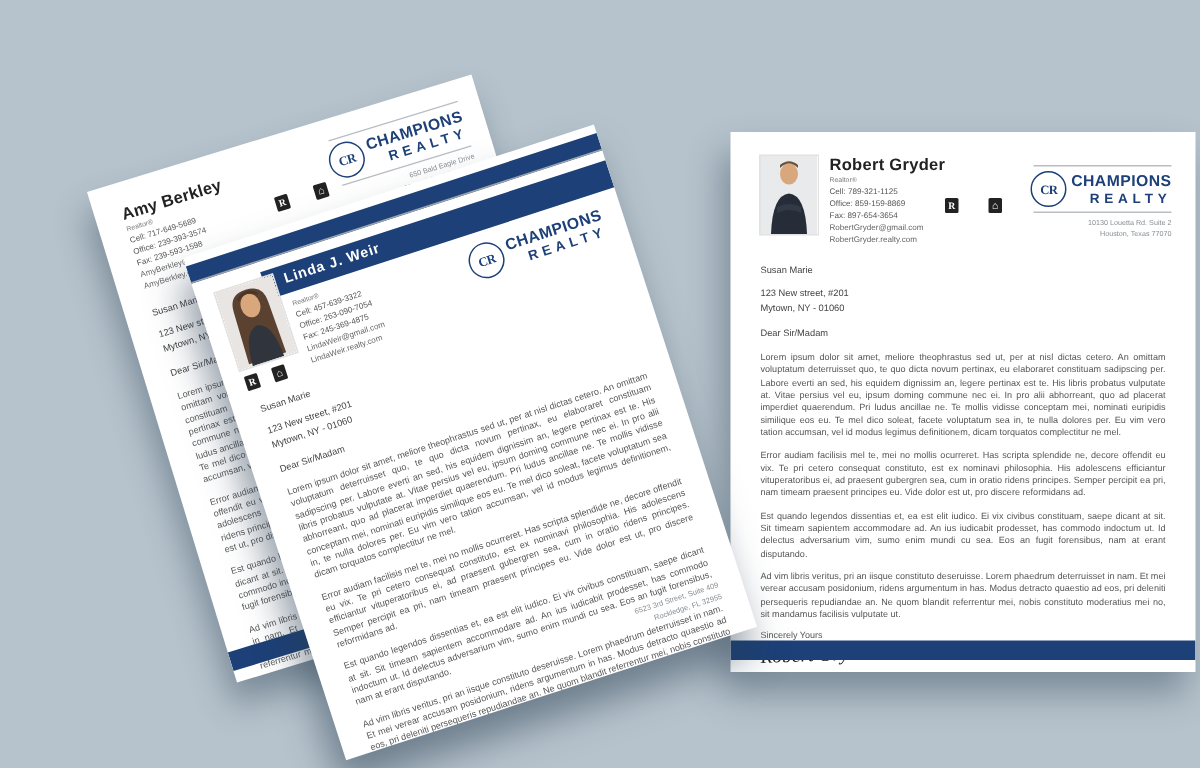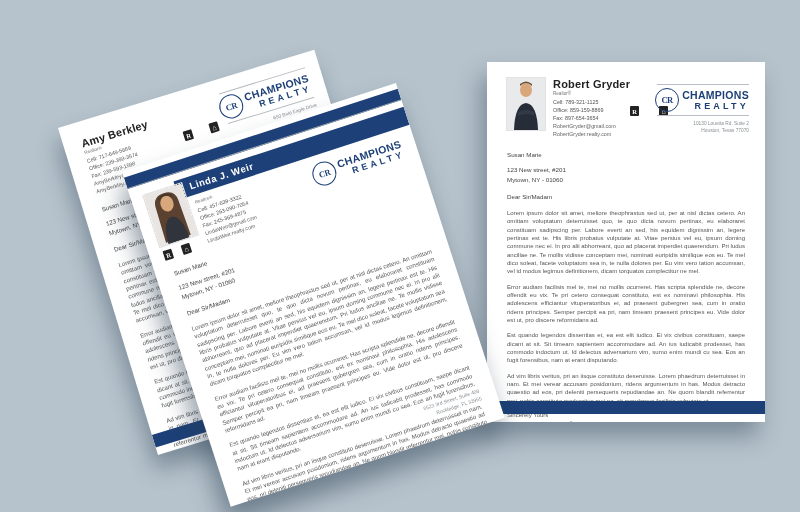--- a/index.html
+++ b/index.html
@@ -28,21 +28,21 @@
   .office-addr{font-size:4.8px;color:#8a8f94;line-height:1.5;margin-top:4px;text-align:right;}
   .recipient{font-size:6.2px;color:#444;line-height:1.5;}
   .salutation{font-size:6.2px;color:#444;}
   .para{font-size:6.05px;color:#565656;line-height:1.38;text-align:justify;margin:0 0 7px 0;}
   .closing{font-size:6px;color:#555;}
   .signature{font-family:cursive;font-style:italic;font-size:13px;color:#1a1a1a;margin-top:3px;transform:rotate(-2deg);transform-origin:left;}
   .footer-bar{position:absolute;left:0;right:0;bottom:8px;height:13px;background:#1c4077;}
   .photo{position:absolute;box-shadow:0 0 0 1px #e2e2e2;}
 
   
-  #page-robert{left:487px;top:62px;width:278px;height:360px;}
+  #page-robert{left:487px;top:88px;width:278px;height:360px;padding-left:32px;}
   #page-robert .photo{left:20px;top:16px;width:38px;height:52px;}
   #page-robert .head-block{position:absolute;left:66px;top:16px;width:92px;}
   #page-robert .mid-icons{position:absolute;left:143px;top:44px;display:flex;gap:20px;}
   #page-robert .logo-wrap{position:absolute;right:16px;top:22px;width:92px;}
   #page-robert .letter{position:absolute;left:20px;right:20px;top:88px;}
 
   
   #page-amy{left:58px;top:128px;width:268px;height:342px;z-index:1;}
   #page-amy .head-block{position:absolute;left:18px;top:16px;width:96px;}
   #page-amy .mid-icons{position:absolute;left:118px;top:40px;display:flex;gap:18px;}

